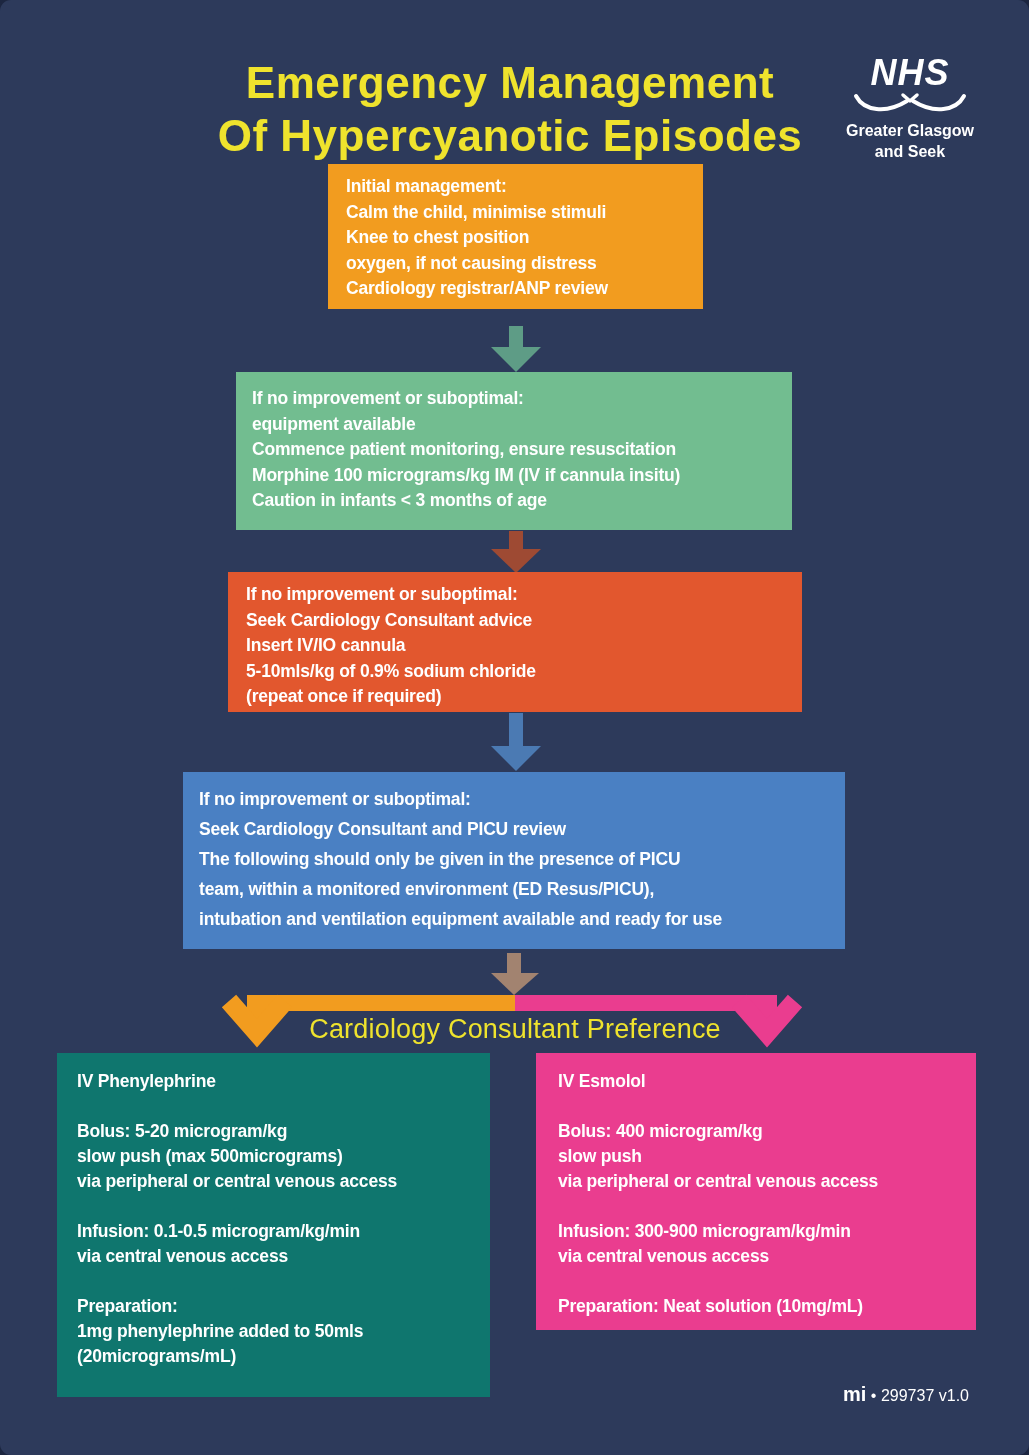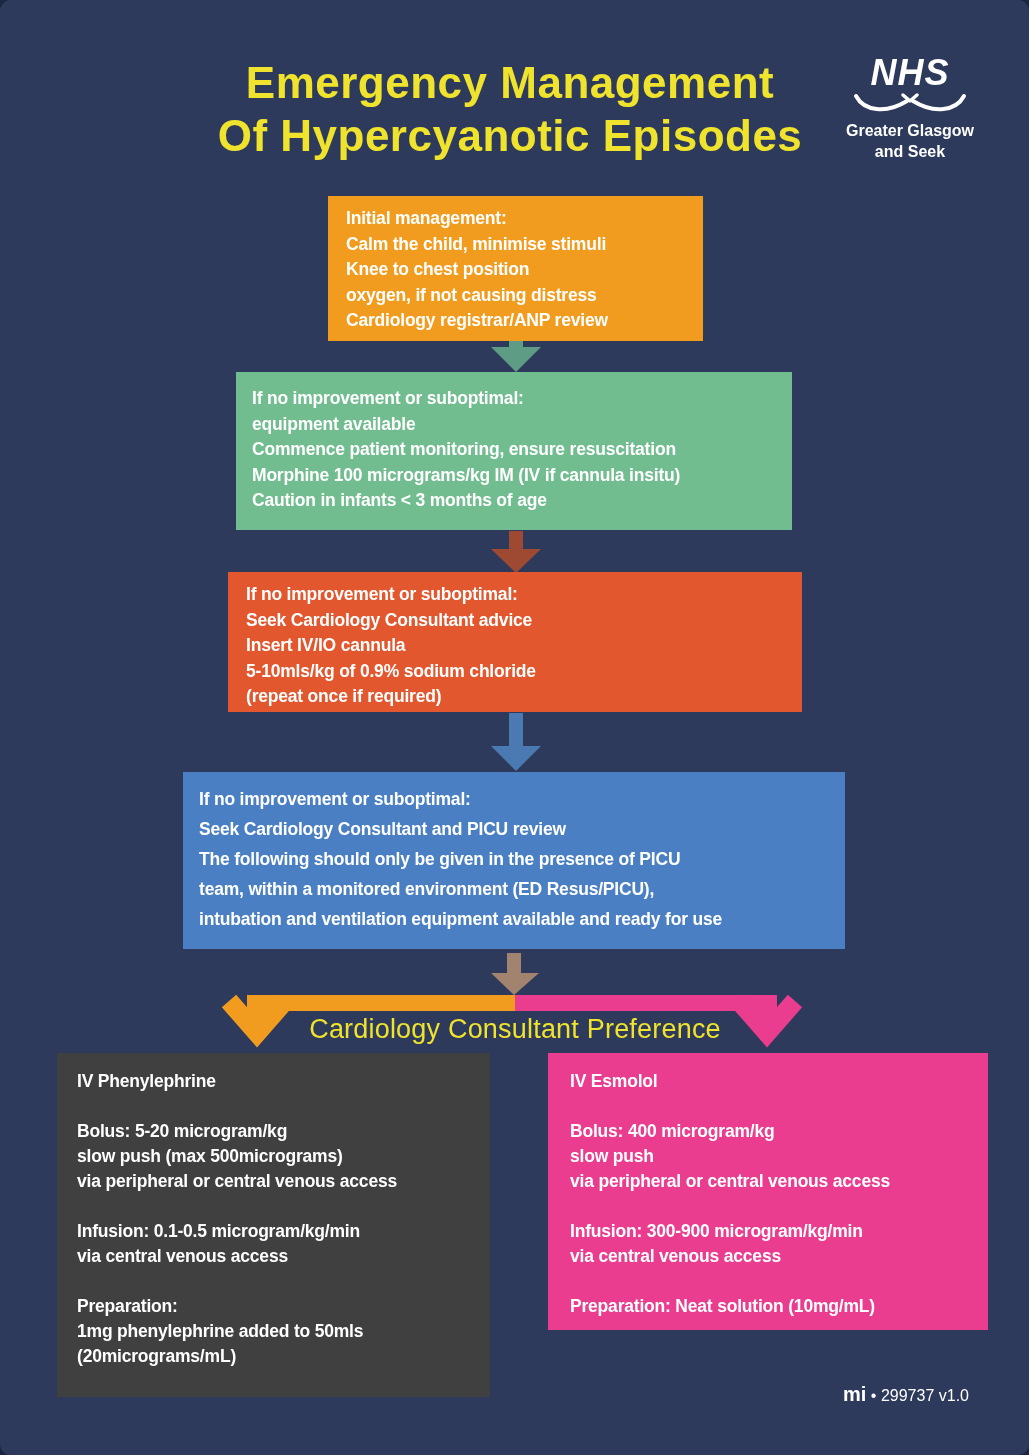--- a/index.html
+++ b/index.html
@@ -9,35 +9,35 @@
 
   .title{position:absolute; left:110px; top:56px; width:800px; text-align:center;
          font-size:44px; font-weight:bold; line-height:53px; letter-spacing:0.5px;}
 
   .nhs{position:absolute; left:845px; top:55px; width:130px; text-align:center; color:#ffffff;}
   .nhs .brand{font-size:36px; font-weight:bold; font-style:italic; line-height:36px; letter-spacing:1px;}
   .nhs .org{font-size:16px; font-weight:600; line-height:19px; margin-top:2px;}
 
   .box{position:absolute; color:#ffffff; font-weight:bold; font-size:17.5px; letter-spacing:-0.2px;}
   .box .ln{line-height:25.5px; white-space:nowrap;}
-  .step1{left:328px; top:196px; width:375px; height:145px; padding:10px 0 0 18px; box-sizing:border-box;}
+  .step1{left:328px; top:164px; width:375px; height:145px; padding:10px 0 0 18px; box-sizing:border-box;}
   .step2{left:236px; top:372px; width:556px; height:158px; padding:14px 0 0 16px; box-sizing:border-box;}
   .step3{left:228px; top:572px; width:574px; height:140px; padding:10px 0 0 18px; box-sizing:border-box;}
   .step4{left:183px; top:772px; width:662px; height:177px; padding:12px 0 0 16px; box-sizing:border-box;}
   .step4 .ln{line-height:30px;}
 
   .pref-label{position:absolute; left:165px; top:1014px; width:700px; text-align:center;
               font-size:27px; font-weight:normal; letter-spacing:0.2px;}
 
   .drugbox{position:absolute; color:#ffffff; font-weight:bold; font-size:17.5px; letter-spacing:-0.2px;
            box-sizing:border-box;}
   .drugbox .ln{line-height:25px; white-space:nowrap;}
   .drugbox .para{margin-top:25px;}
   .drug-left{left:57px; top:1053px; width:433px; height:344px; padding:16px 0 0 20px;}
-  .drug-right{left:536px; top:1053px; width:440px; height:277px; padding:16px 0 0 22px;margin-left:12px;}
+  .drug-right{left:536px; top:1053px; width:440px; height:277px; padding:16px 0 0 22px;}
 
   .footer{position:absolute; top:1383px; right:60px; color:#ffffff; white-space:nowrap;}
   .footer .brand{font-weight:bold; font-size:20px;}
   .footer .rest{font-size:16px;}
 </style>
 </head>
 <body>
 
 <div class="canvas" style="background-color: rgb(45, 58, 91);">
 
@@ -119,21 +119,21 @@
   <div class="box step4" style="background-color: rgb(74, 128, 195);">
     <div class="ln">If no improvement or suboptimal:</div>
     <div class="ln">Seek Cardiology Consultant and PICU review</div>
     <div class="ln">The following should only be given in the presence of PICU</div>
     <div class="ln">team, within a monitored environment (ED Resus/PICU),</div>
     <div class="ln">intubation and ventilation equipment available and ready for use</div>
   </div>
 
   <div class="pref-label" style="color: rgb(239, 227, 45);">Cardiology Consultant Preference</div>
 
-  <div class="drugbox drug-left" style="background-color: #404040;">
+  <div class="drugbox drug-left" style="background-color: #0f766e;">
     <div class="ln">IV Phenylephrine</div>
     <div class="para">
       <div class="ln">Bolus: 5-20 microgram/kg</div>
       <div class="ln">slow push (max 500micrograms)</div>
       <div class="ln">via peripheral or central venous access</div>
     </div>
     <div class="para">
       <div class="ln">Infusion: 0.1-0.5 microgram/kg/min</div>
       <div class="ln">via central venous access</div>
     </div>

